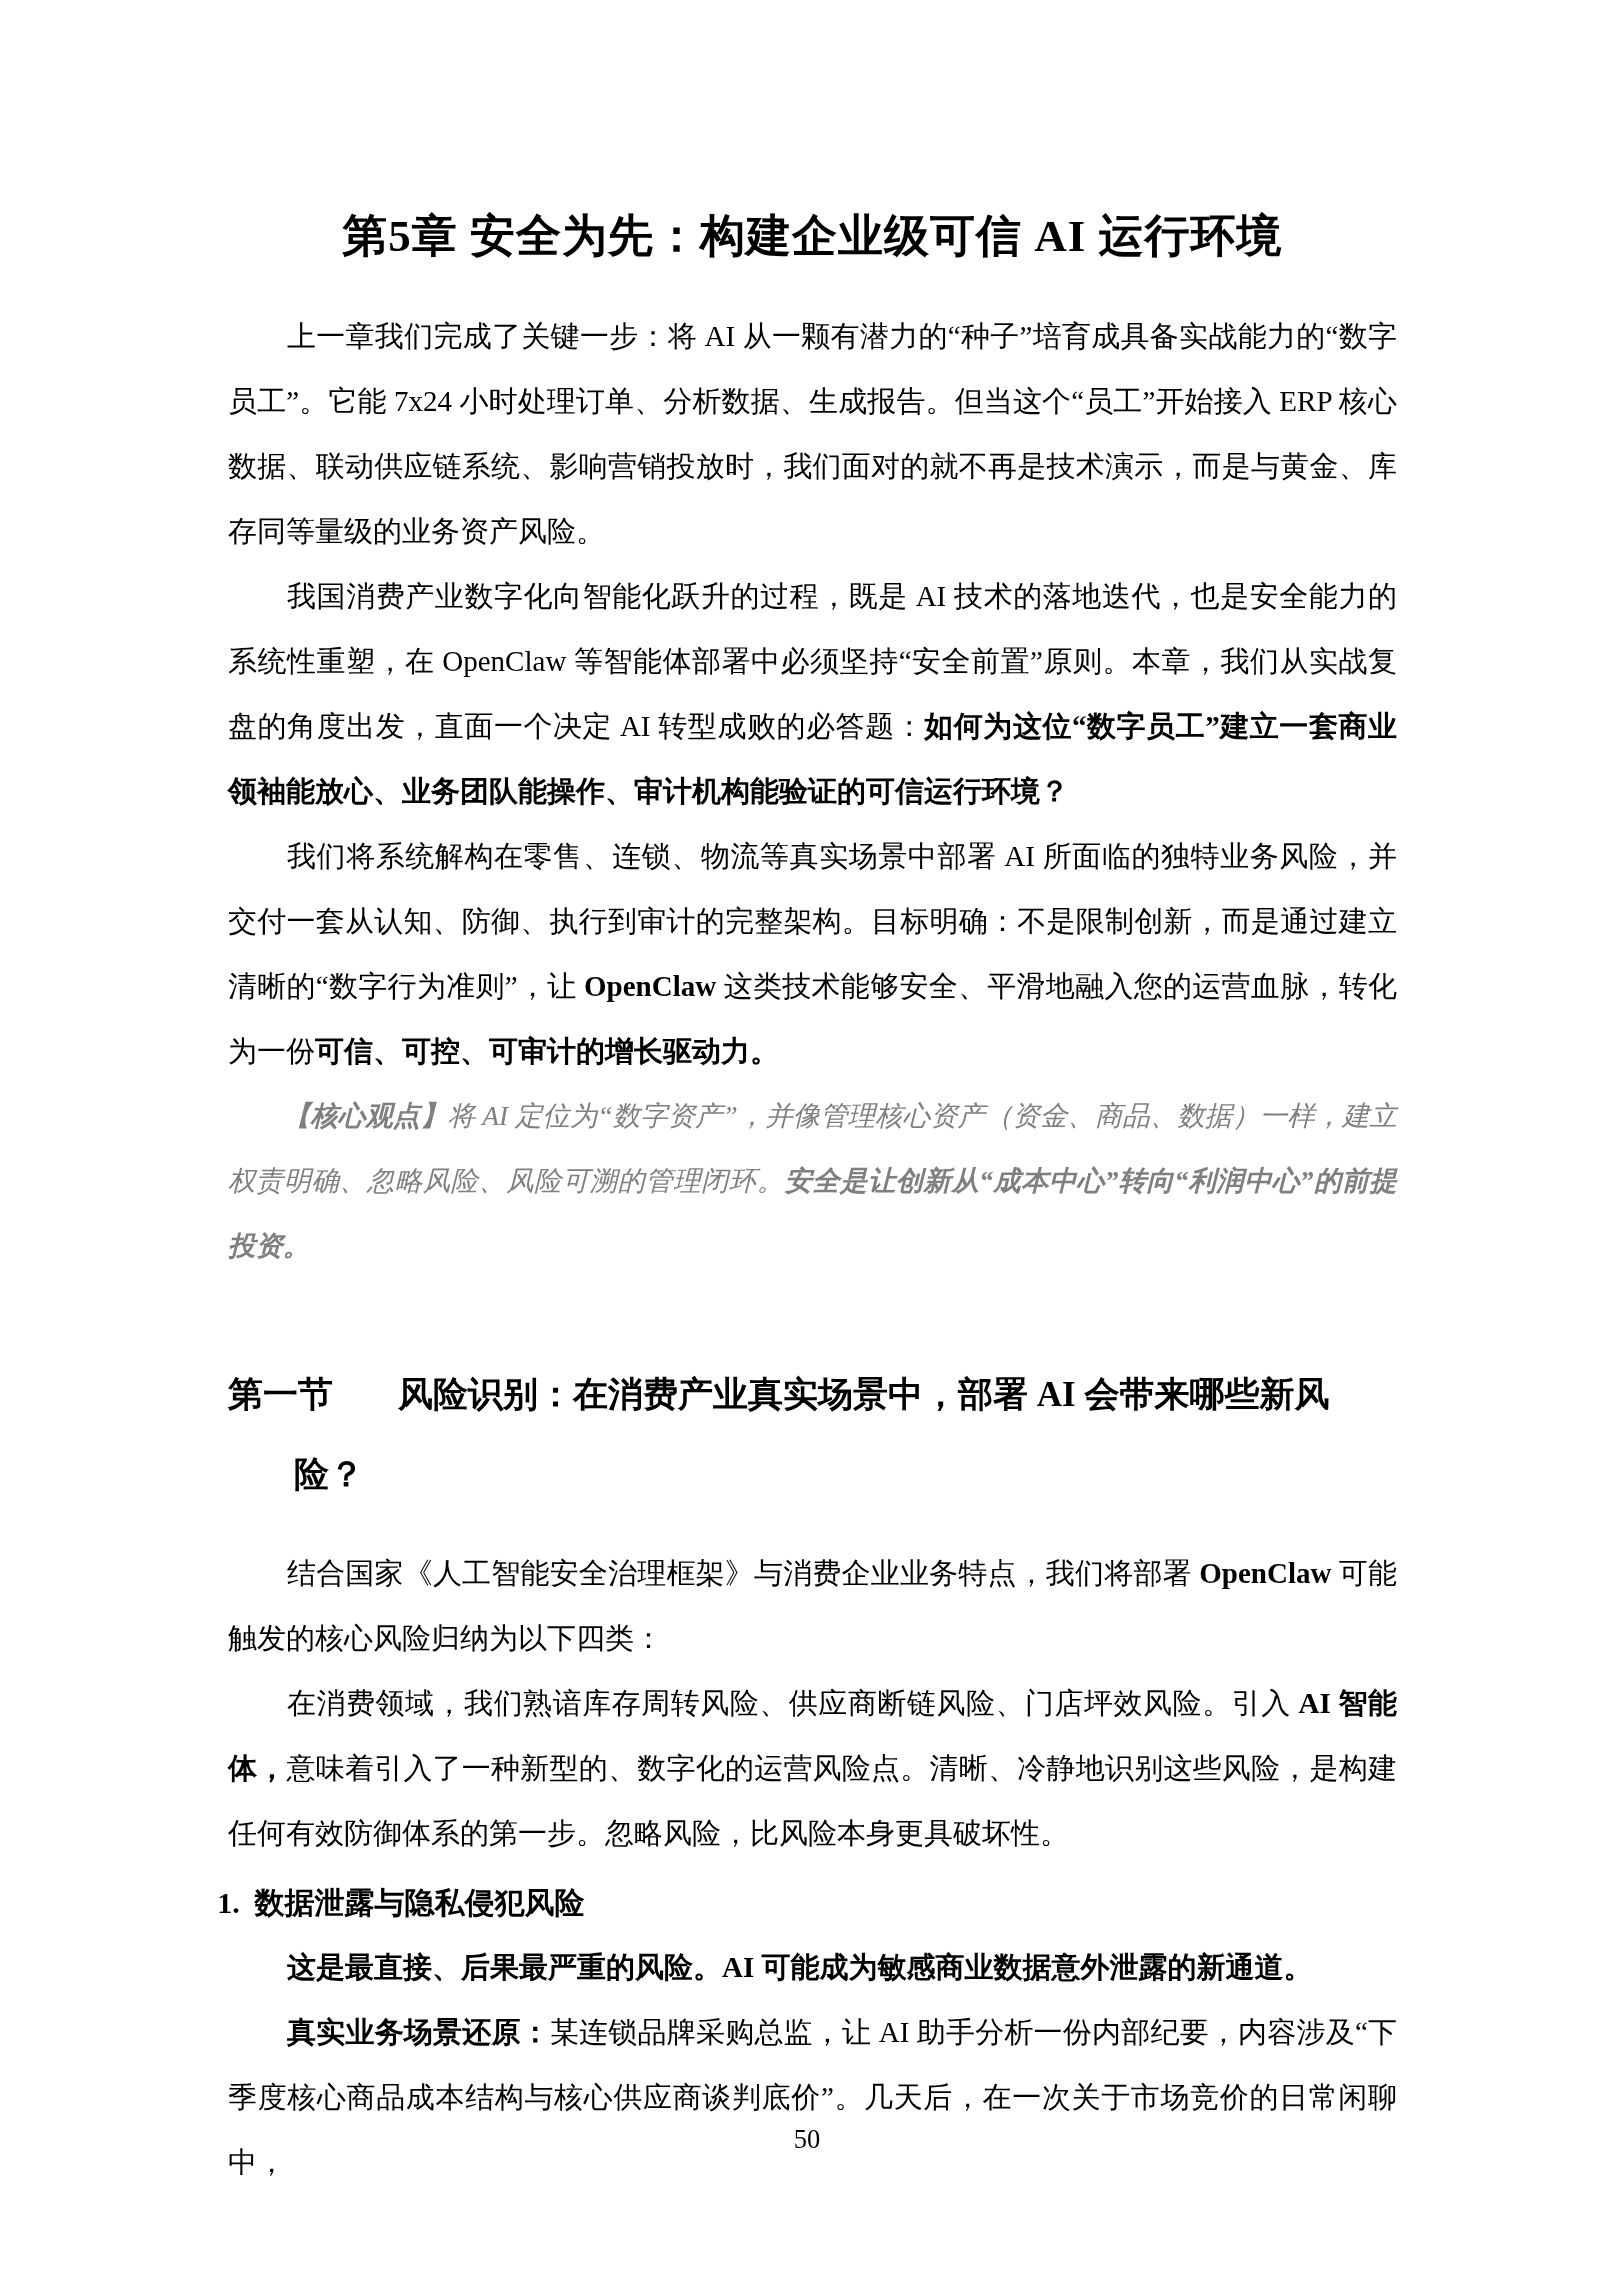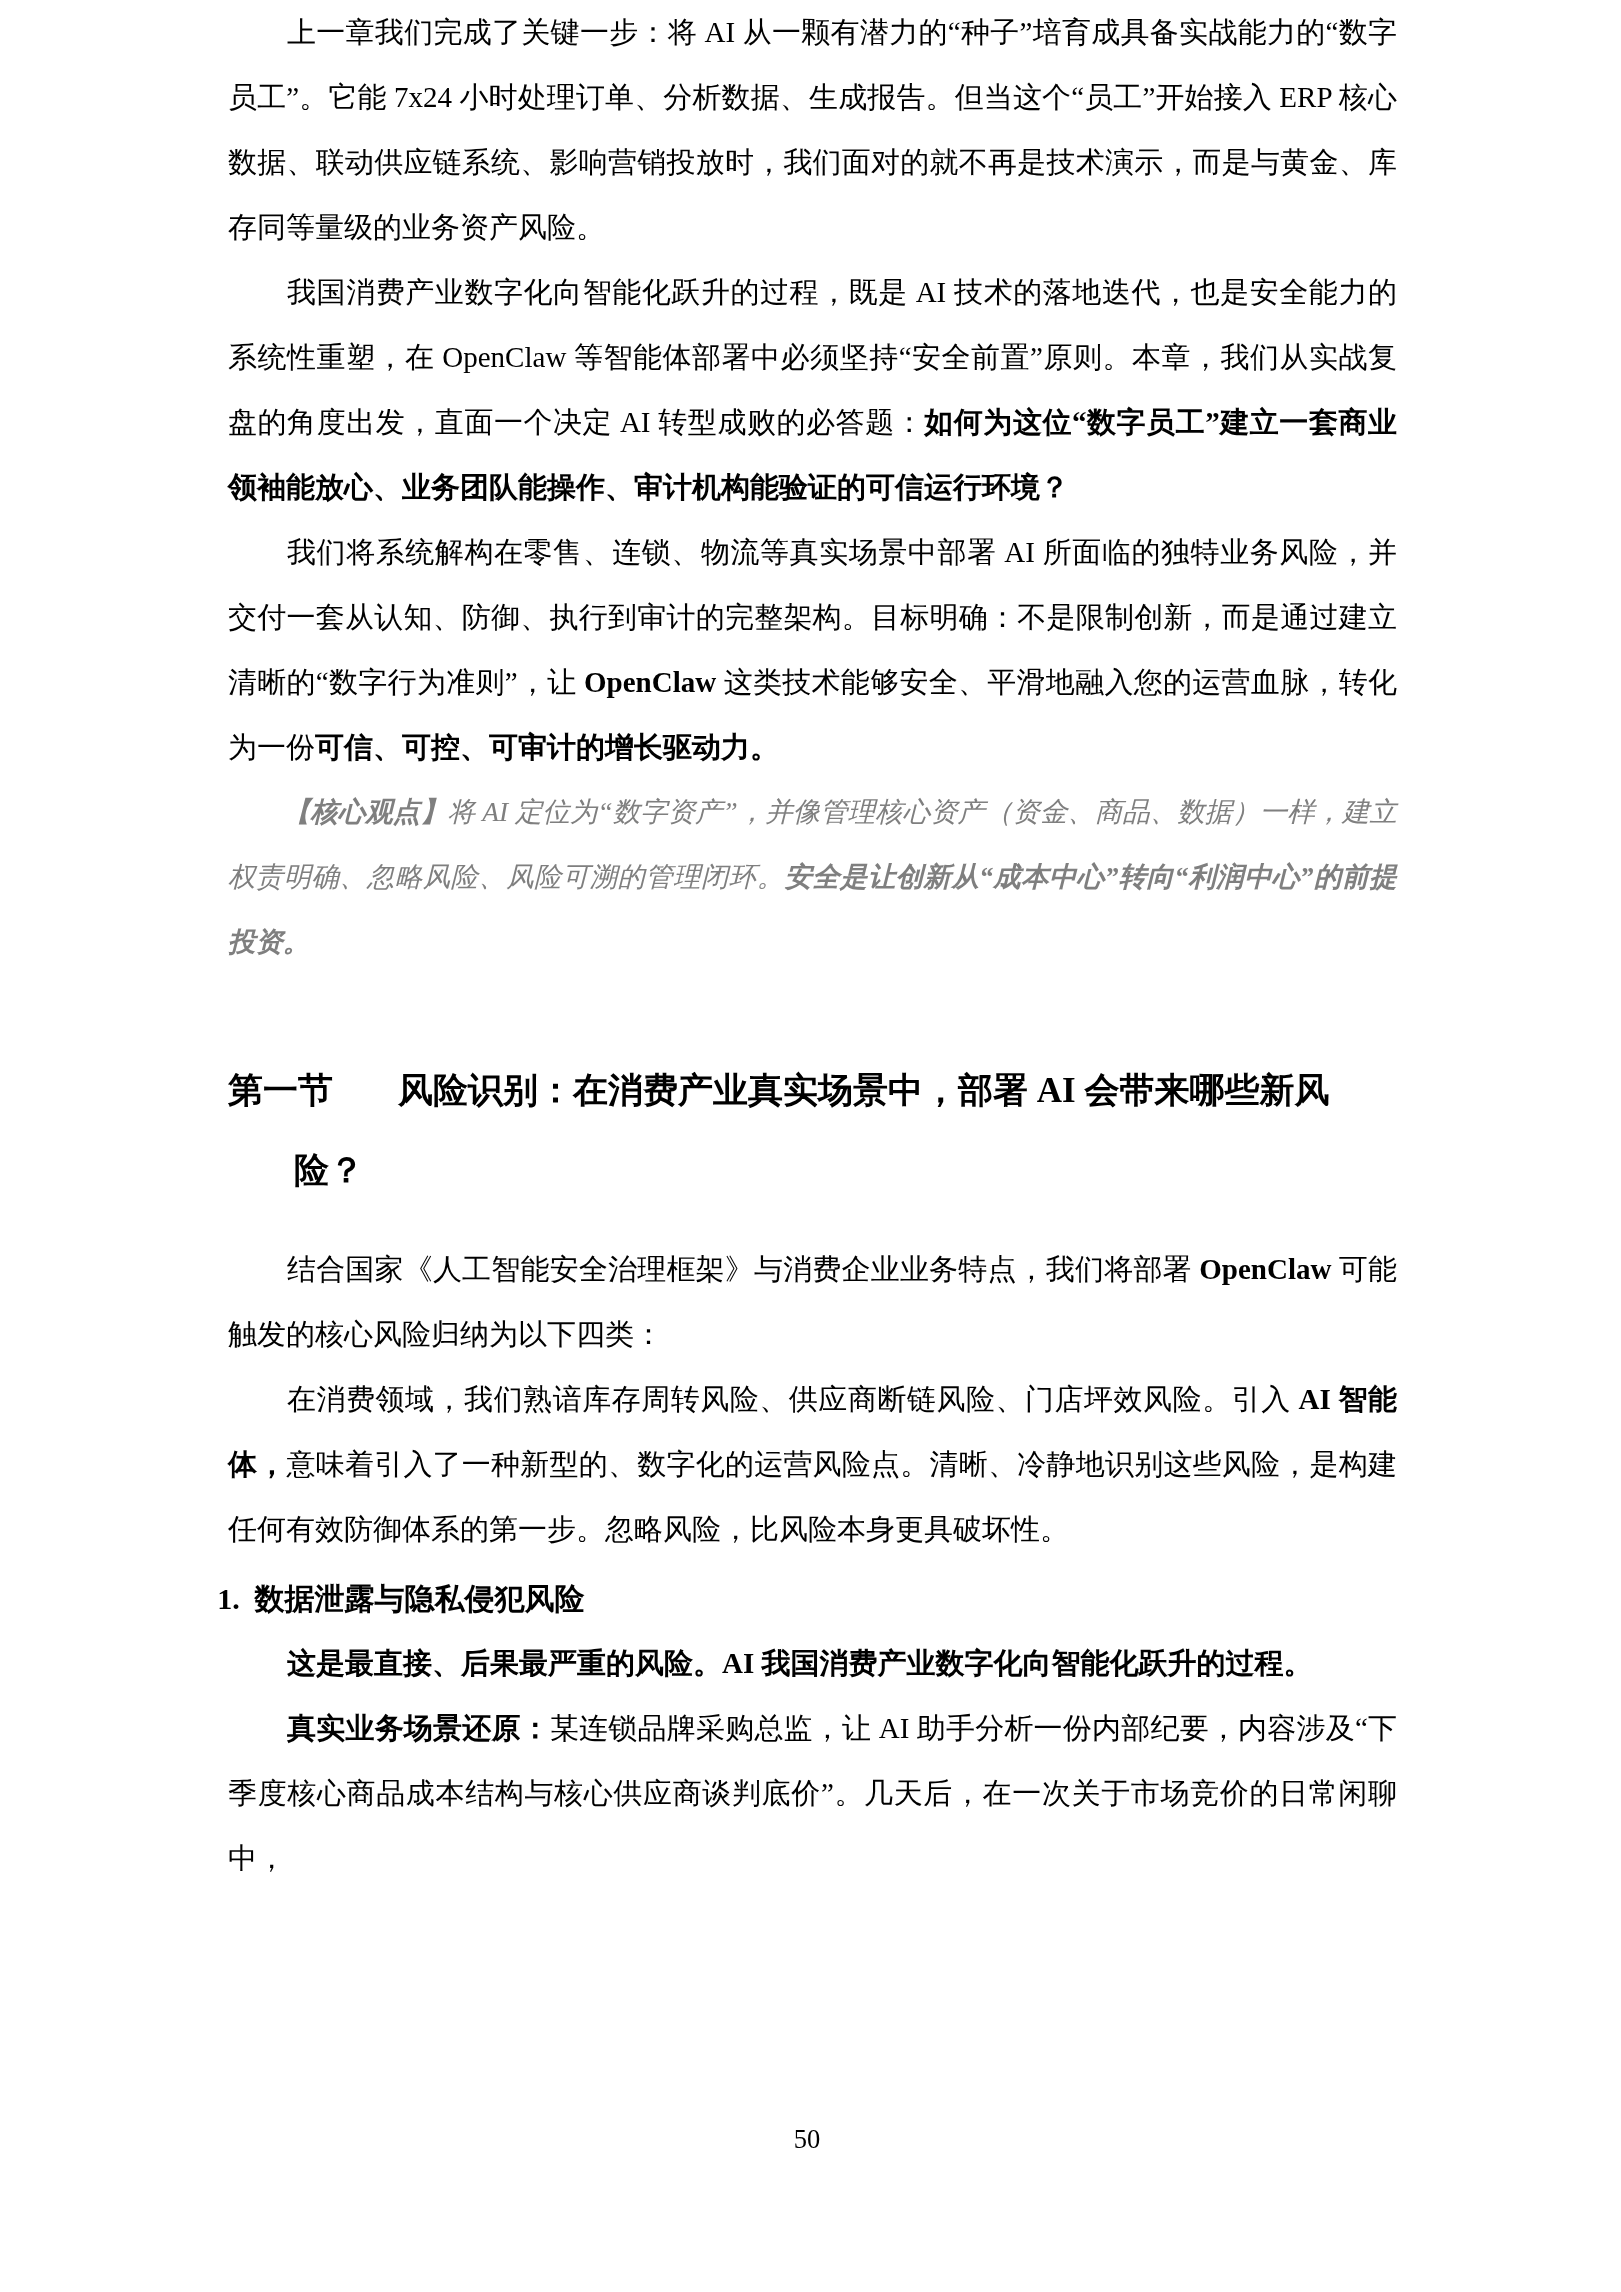--- a/index.html
+++ b/index.html
@@ -70,38 +70,39 @@
     line-height: 31px;
     color: #000000;
   }
 </style>
 </head>
 <body>
 
 <div class="page">
   <div class="content">
 
+    <h1 class="chapter-title">第5章 安全为先：构建企业级可信 AI 运行环境</h1>
 
     <p class="body"><span>上一章我们完成了关键一步：将 AI 从一颗有潜力的“种子”培育成具备实战能力的“数字员工”。它能 7x24 小时处理订单、分析数据、生成报告。但当这个“员工”开始接入 ERP 核心数据、联动供应链系统、影响营销投放时，我们面对的就不再是技术演示，而是与黄金、库存同等量级的业务资产风险。</span></p>
 
     <p class="body"><span>我国消费产业数字化向智能化跃升的过程，既是 AI 技术的落地迭代，也是安全能力的系统性重塑，在 OpenClaw 等智能体部署中必须坚持“安全前置”原则。本章，我们从实战复盘的角度出发，直面一个决定 AI 转型成败的必答题：</span><span class="b">如何为这位“数字员工”建立一套商业领袖能放心、业务团队能操作、审计机构能验证的可信运行环境？</span></p>
 
     <p class="body"><span>我们将系统解构在零售、连锁、物流等真实场景中部署 AI 所面临的独特业务风险，并交付一套从认知、防御、执行到审计的完整架构。目标明确：不是限制创新，而是通过建立清晰的“数字行为准则”，让 </span><span class="b">OpenClaw</span><span> 这类技术能够安全、平滑地融入您的运营血脉，转化为一份</span><span class="b">可信、可控、可审计的增长驱动力。</span></p>
 
     <p class="note"><span class="b">【核心观点】</span><span>将 AI 定位为“数字资产”，并像管理核心资产（资金、商品、数据）一样，建立权责明确、忽略风险、风险可溯的管理闭环。</span><span class="b">安全是让创新从“成本中心”转向“利润中心”的前提投资。</span></p>
 
     <h2 class="section"><span>第一节</span><span class="sec-gap"></span><span>风险识别：在消费产业真实场景中，部署 AI 会带来哪些新风险？</span></h2>
 
     <p class="body"><span>结合国家《人工智能安全治理框架》与消费企业业务特点，我们将部署 </span><span class="b">OpenClaw</span><span> 可能触发的核心风险归纳为以下四类：</span></p>
 
     <p class="body"><span>在消费领域，我们熟谙库存周转风险、供应商断链风险、门店坪效风险。引入 </span><span class="b">AI 智能体，</span><span>意味着引入了一种新型的、数字化的运营风险点。清晰、冷静地识别这些风险，是构建任何有效防御体系的第一步。忽略风险，比风险本身更具破坏性。</span></p>
 
     <div class="item-head"><span>1.</span><span class="item-gap"></span><span>数据泄露与隐私侵犯风险</span></div>
 
-    <p class="body"><span class="b">这是最直接、后果最严重的风险。AI 我国消费产业数字化向智能化跃升的过程。</span></p>
+    <p class="body"><span class="b">这是最直接、后果最严重的风险。AI 可能成为敏感商业数据意外泄露的新通道。</span></p>
 
     <p class="body"><span class="b">真实业务场景还原：</span><span>某连锁品牌采购总监，让 AI 助手分析一份内部纪要，内容涉及“下季度核心商品成本结构与核心供应商谈判底价”。几天后，在一次关于市场竞价的日常闲聊中，</span></p>
 
   </div>
 
   <div class="page-footer"><span>50</span></div>
 </div>
 
 
 </body></html>

